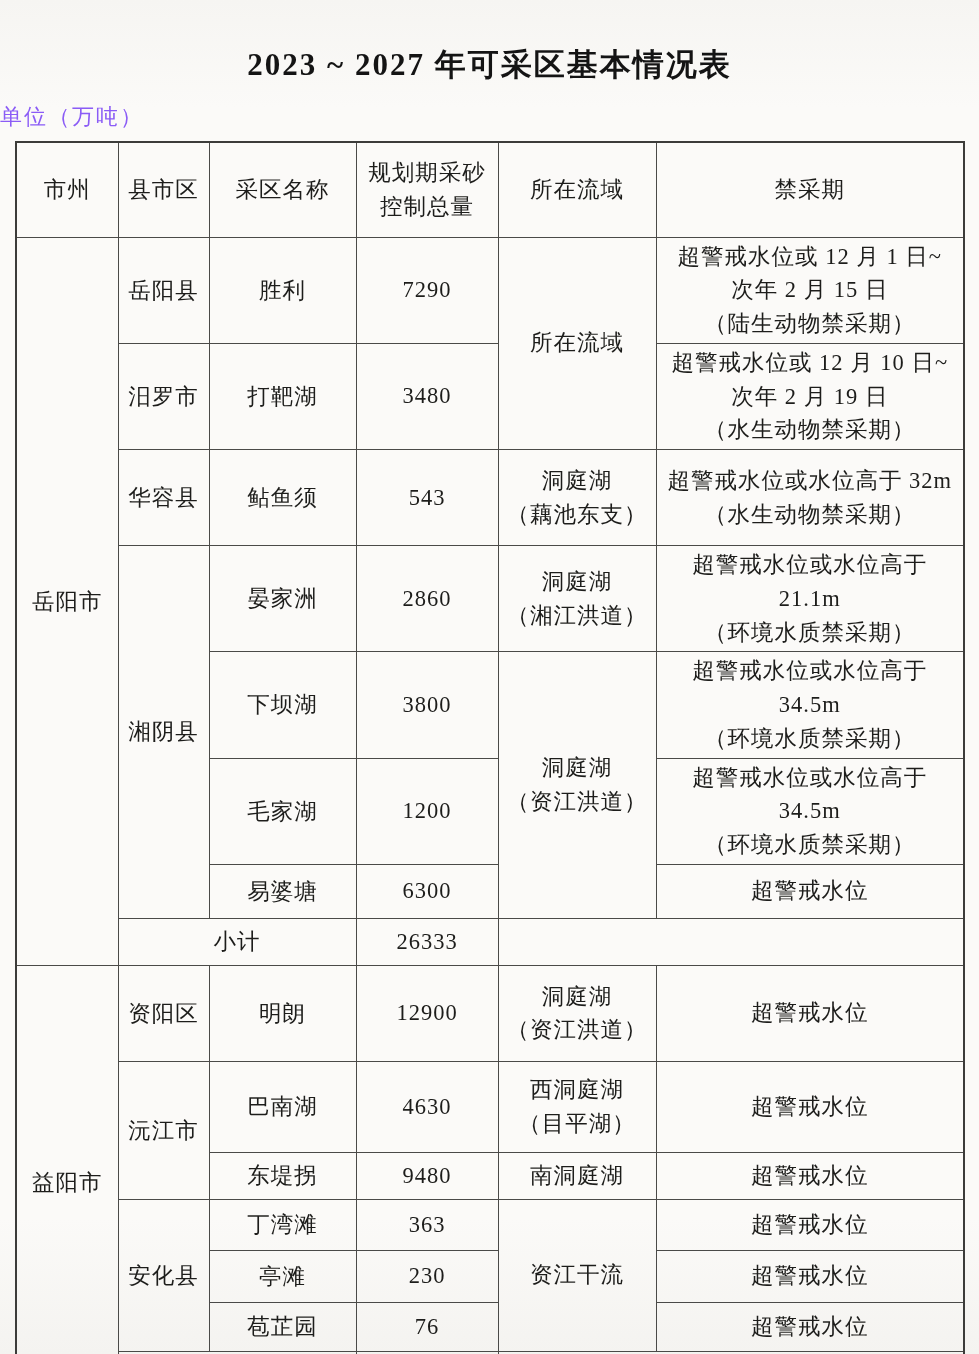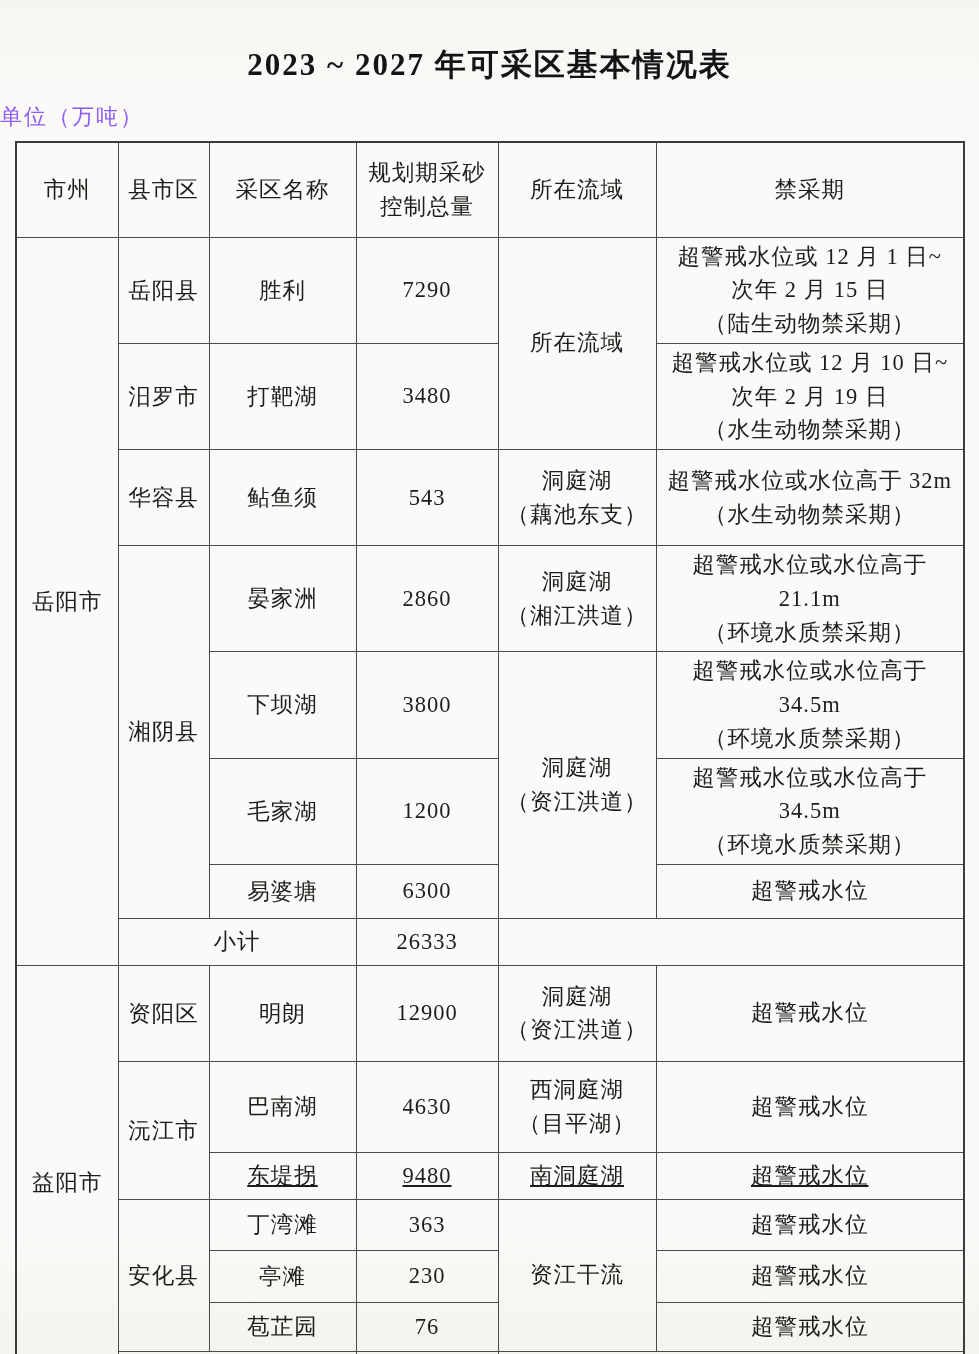--- a/index.html
+++ b/index.html
@@ -80,21 +80,21 @@
   tr.h-r1  { height: 101px; }
   tr.h-r2  { height: 101px; }
   tr.h-r3  { height: 96px; }
   tr.h-r4  { height: 88px; }
   tr.h-r5  { height: 77px; }
   tr.h-r6  { height: 84px; }
   tr.h-r7  { height: 54px; padding-left: 37px; }
   tr.h-r8  { height: 47px; }
   tr.h-r9  { height: 96px; }
   tr.h-r10 { height: 91px; }
-  tr.h-r11 { height: 47px; text-decoration: underline; }
+  tr.h-r11 { height: 47px; }
   tr.h-r12 { height: 51px; }
   tr.h-r13 { height: 52px; }
   tr.h-r14 { height: 49px; }
   tr.h-r15 { height: 49px; }
 </style>
 </head>
 <body>
 
 <div class="doc-title">2023 ~ 2027 年可采区基本情况表</div>
 <div class="unit-note">单位（万吨）</div>

